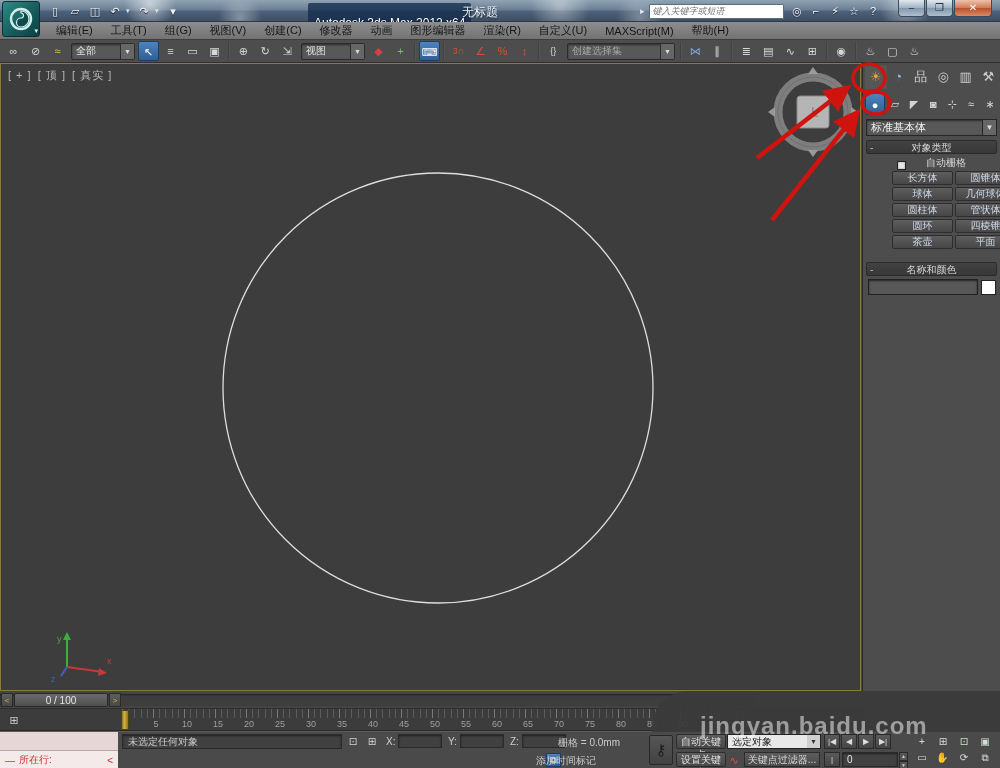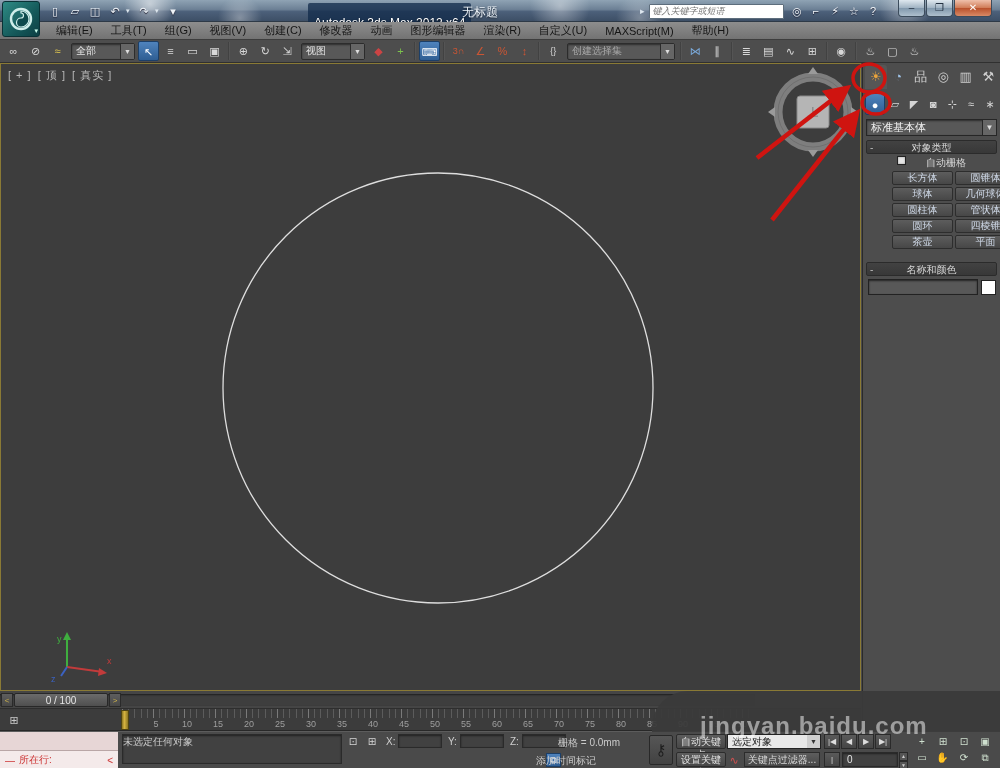--- a/index.html
+++ b/index.html
@@ -77,21 +77,21 @@
   .cp-cat{flex:1;height:22px;line-height:22px;text-align:center;font-size:11px;color:#d5d5d5;border-radius:2px;}
   .cp-cat.active{background:linear-gradient(180deg,#4f83bd,#2f5e93);border:1px solid #1c3f68;color:#fff;}
   .cp-dd{position:absolute;left:3px;top:56px;width:131px;height:17px;background:#585858;border:1px solid #262626;
     box-shadow:inset 0 1px 2px rgba(0,0,0,.5);display:flex;align-items:center;}
   .cp-dd-val{flex:1;font-size:11px;color:#f0f0f0;padding-left:4px;}
   .cp-dd-arr{width:14px;text-align:center;font-size:8px;color:#ddd;background:#666;align-self:stretch;
     line-height:16px;border-left:1px solid #262626;}
   .rollout-hd{position:absolute;left:3px;width:131px;height:14px;background:linear-gradient(180deg,#424242,#383838);
     border:1px solid #2b2b2b;border-radius:2px;font-size:10px;color:#d6d6d6;text-align:center;line-height:13px;}
   .rollout-hd .minus{position:absolute;left:3px;top:0;color:#bbb;}
-  .autogrid-row{position:absolute;left:3px;top:93px;width:131px;display:flex;align-items:flex-start;justify-content:center;gap:20px;}
+  .autogrid-row{position:absolute;left:3px;top:93px;width:131px;display:flex;align-items:flex-end;justify-content:center;gap:20px;}
   .cbx{width:9px;height:9px;background:#e6e6e6;border:1px solid #222;box-shadow:inset 0 0 2px #999;}
   .cbx-label{font-size:10px;color:#d8d8d8;}
   .ot-grid{position:absolute;left:5px;top:108px;width:128px;display:grid;grid-template-columns:61px 61px;
     grid-auto-rows:14px;gap:2px;padding-left:24px;}
   .ot-btn{background:linear-gradient(180deg,#5d5d5d,#474747);border:1px solid #2d2d2d;border-radius:2px;
     font-size:10px;color:#cfd9e8;text-align:center;line-height:12px;}
   .nc-field-row{position:absolute;left:5px;top:215px;width:128px;height:18px;display:flex;gap:3px;align-items:center;}
   .nc-input{flex:1;height:16px;background:#585858;border:1px solid #222;box-shadow:inset 0 1px 2px rgba(0,0,0,.6);}
   .nc-swatch{width:15px;height:15px;background:#fff;border:1px solid #222;}
 
@@ -122,21 +122,21 @@
 
   
   .statusbar{position:absolute;left:0;top:731px;width:1000px;height:37px;background:#4a4a4a;
     border-top:1px solid #5c5c5c;font-size:10px;color:#cbcbcb;}
   .listener{position:absolute;left:0;top:0;width:118px;height:37px;border-right:1px solid #2d2d2d;}
   .listener-r1{position:absolute;left:0;top:0;width:118px;height:19px;background:#e7d6d6;border-bottom:1px solid #b9a6a6;}
   .listener-r2{position:absolute;left:0;top:19px;width:118px;height:18px;background:#f4eaea;
     display:flex;align-items:center;gap:4px;padding:0 5px;color:#c33;}
   .listener-r2 .caret{margin-left:auto;color:#c33;}
   .sunken{background:#414141;border:1px solid #2a2a2a;box-shadow:inset 0 1px 2px rgba(0,0,0,.5);}
-  .status-box{position:absolute;left:122px;top:2px;width:220px;height:30px;line-height:14px;}
+  .status-box{position:absolute;left:122px;top:2px;width:220px;height:15px;line-height:14px;padding-left:5px;}
   .prompt-box{position:absolute;left:122px;top:20px;width:418px;height:15px;line-height:14px;padding-left:5px;}
   .sb-ic{position:absolute;width:16px;height:15px;text-align:center;line-height:15px;color:#d5d5d5;font-size:10px;}
   .coord-label{position:absolute;top:4px;color:#cfcfcf;}
   .coord-field{position:absolute;top:2px;width:44px;height:14px;}
   .grid-label{position:absolute;left:558px;top:4px;width:88px;}
   .timetag-icon{position:absolute;left:546px;top:21px;width:15px;height:14px;
     background:linear-gradient(180deg,#4f83bd,#2f5e93);border:1px solid #1c3f68;color:#fff;
     text-align:center;line-height:13px;font-size:9px;}
   .timetag-label{position:absolute;left:536px;top:22px;text-align:center;}
   .key-btn{position:absolute;left:649px;top:3px;width:24px;height:30px;

